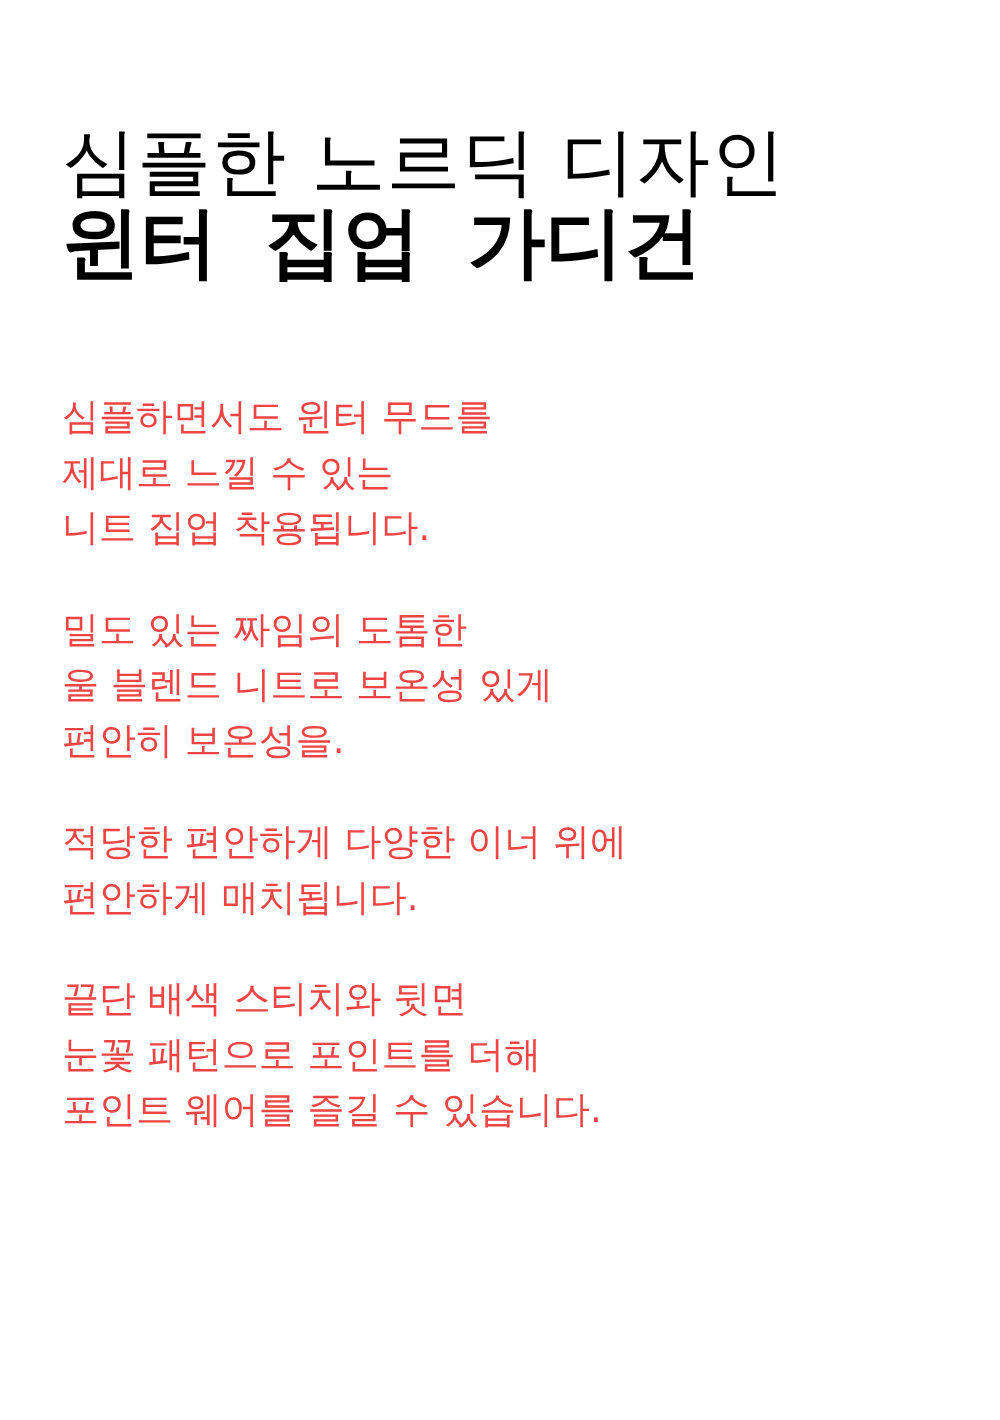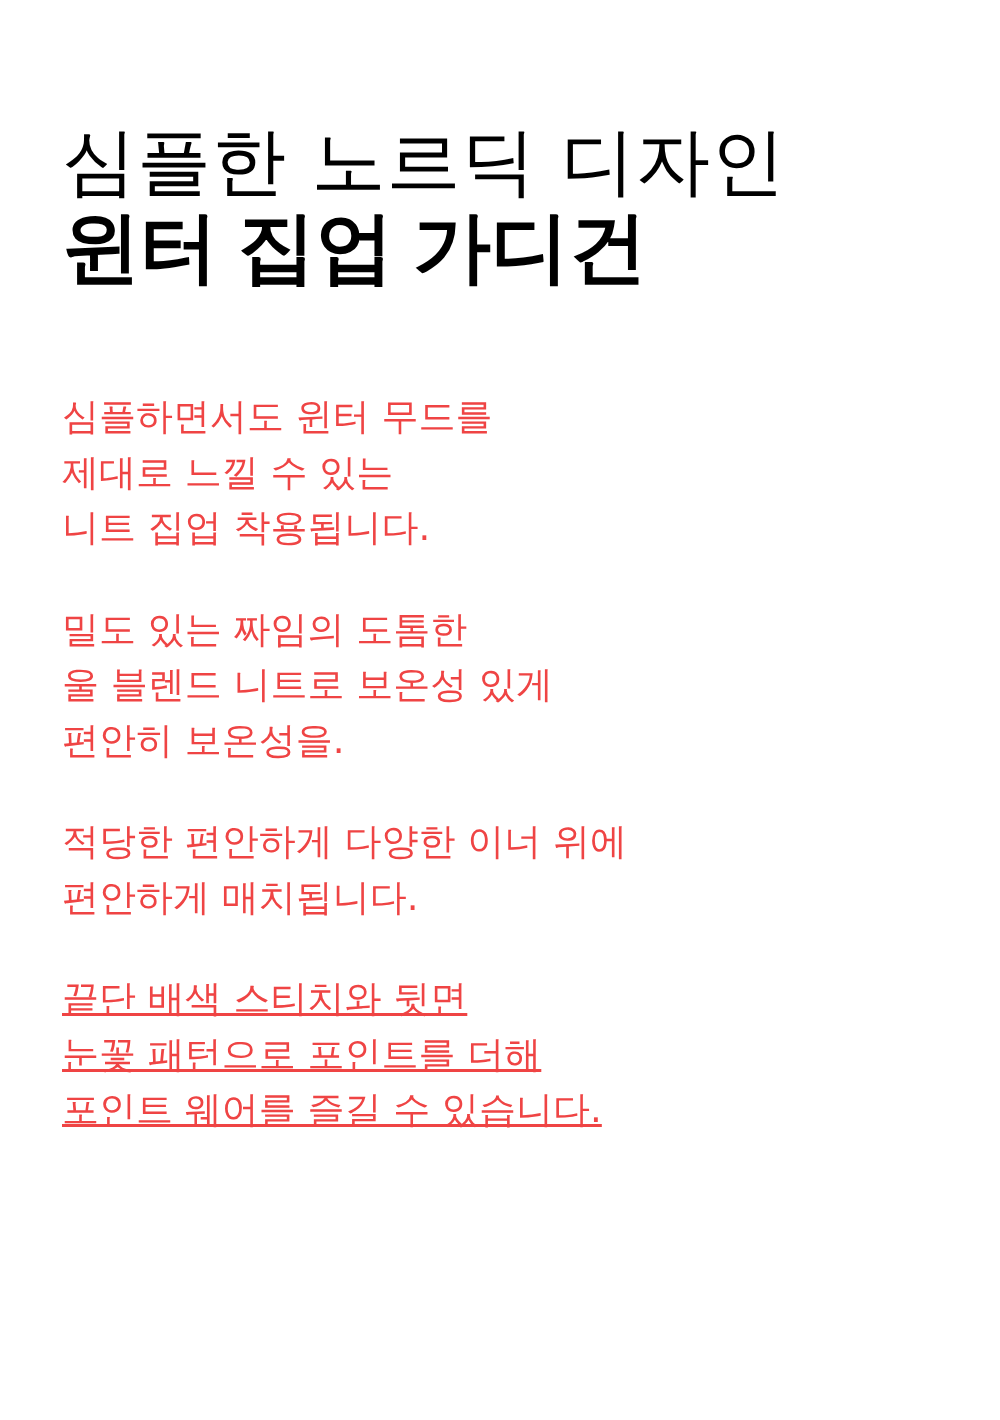--- a/index.html
+++ b/index.html
@@ -29,41 +29,40 @@
     display: block;
     font-family: "DejaVu Serif", "Liberation Serif", serif;
     font-weight: 400;
     font-size: 74px;
     line-height: 1.12;
     letter-spacing: 1px;
     white-space: nowrap;
   }
   .headline-line-2 {
     display: block;
-    font-family: Liberation Serif, serif;
+    font-family: Liberation Mono, monospace;
     font-weight: 700;
     font-size: 78px;
     line-height: 1.16;
     letter-spacing: 0px;
     white-space: nowrap;
   }
   .body-block {
     margin-top: 96px;
   }
   .para {
     margin: 0 0 46px 0;
     font-family: "DejaVu Sans", "Liberation Sans", sans-serif;
     font-weight: 400;
     font-size: 37px;
     line-height: 1.5;
     color: #ef4444;
   }
   .para:last-child {
     margin-bottom: 0;
-    text-decoration: underline;
   }
   .para .line {
     display: block;
     white-space: nowrap;
   }
 </style>
 </head>
 <body>
 
 <div class="page">

